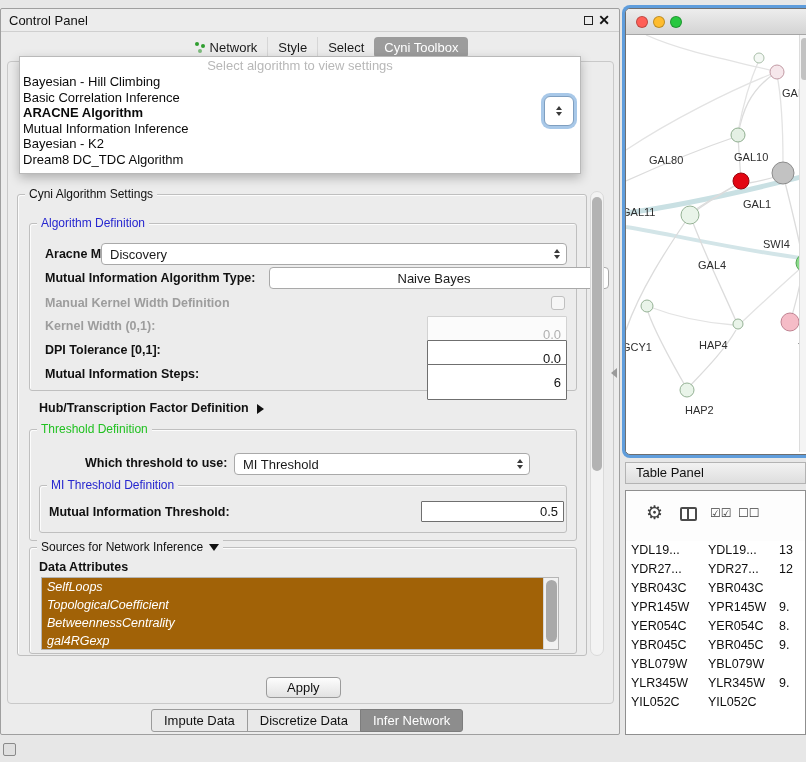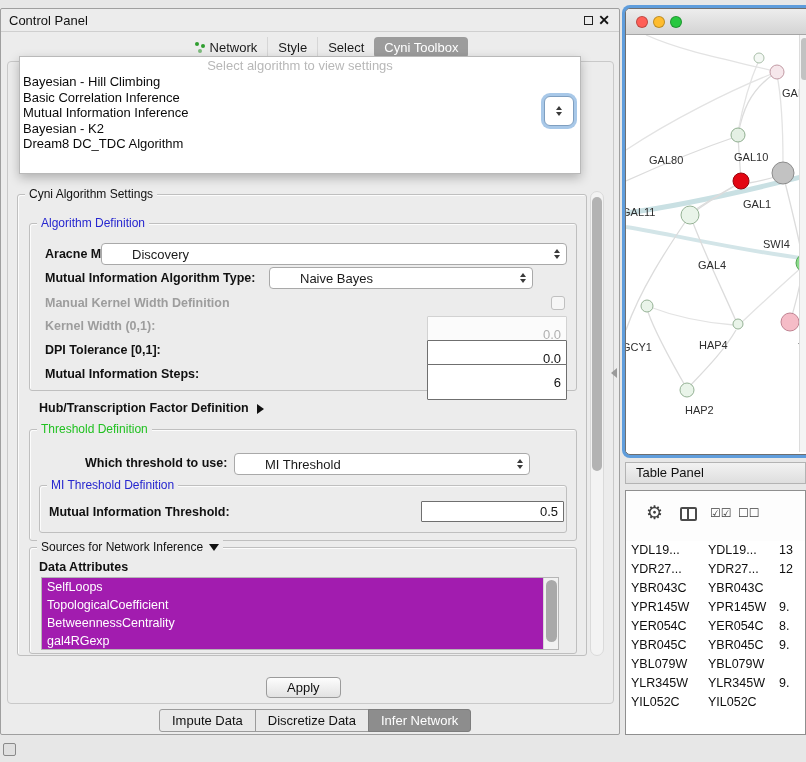--- a/index.html
+++ b/index.html
@@ -22,44 +22,44 @@
 
   
   .grp{position:absolute;border:1px solid #bfbfbf;border-radius:3px;box-shadow:inset 1px 1px 0 rgba(255,255,255,.85);}
   .grp-lbl{position:absolute;background:#ececec;padding:0 4px;font-size:12px;color:#111;z-index:2;white-space:nowrap;}
   .lbl-blue{color:#2626cf;}
   .lbl-green{color:#21c121;}
   .flabel{position:absolute;font-size:12.5px;font-weight:bold;color:#111;white-space:nowrap;}
   .flabel.dim{color:#9d9d9d;}
 
   .combo{position:absolute;height:22px;background:#fff;border:1px solid #a9a9a9;border-radius:4px;display:flex;align-items:center;font-size:13px;}
-  .ctext{flex:1;padding-left:8px;white-space:nowrap;overflow:hidden;margin-left:22px;}
+  .ctext{flex:1;padding-left:8px;white-space:nowrap;overflow:hidden;}
   .carrows{width:18px;display:flex;flex-direction:column;align-items:center;justify-content:center;gap:2px;}
   .carrows i,.frag-arrows i{display:block;width:0;height:0;border-left:3.5px solid transparent;border-right:3.5px solid transparent;}
   .carrows .up,.frag-arrows .up{border-bottom:4px solid #3a3a3a;}
   .carrows .dn,.frag-arrows .dn{border-top:4px solid #3a3a3a;}
 
   .field{position:absolute;height:36px;border:1px solid #6f6f6f;background:#fff;font-size:13px;text-align:right;padding-right:5px;font-family:"Liberation Sans",sans-serif;color:#111;border-radius:1px;}
   .field.dim{border-color:#d2d2d2;color:#b0b0b0;background:#fbfbfb;}
   .checkbox{position:absolute;width:14px;height:14px;border:1px solid #c0c0c0;border-radius:3px;background:#f6f6f6;}
 
   .tri-right{display:inline-block;width:0;height:0;border-top:5px solid transparent;border-bottom:5px solid transparent;border-left:7px solid #111;margin-left:8px;vertical-align:middle;}
   .tri-down{display:inline-block;width:0;height:0;border-left:5px solid transparent;border-right:5px solid transparent;border-top:7px solid #111;margin-left:6px;vertical-align:middle;}
 
   .attr-list{position:absolute;background:#fff;border:1px solid #b5b5b5;overflow:hidden;}
   .attr-item{height:18px;line-height:18px;padding-left:5px;font-size:12.5px;color:#111;}
-  .attr-item.sel{background:#a21caf;color:#fff;}
+  .attr-item.sel{background:#a16207;color:#fff;font-style:italic;}
   .list-scroll{position:absolute;top:0;right:0;width:15px;height:100%;background:#f1f1f1;border-left:1px solid #d5d5d5;}
   .list-scroll .thumb{position:absolute;left:2px;top:2px;width:11px;height:62px;background:#a9a9a9;border-radius:6px;}
 
   .vscroll{position:absolute;left:589px;top:182px;width:14px;height:465px;background:#f3f3f3;border:1px solid #dadada;border-radius:7px;}
   .vscroll .thumb{position:absolute;left:1px;top:5px;width:10px;height:274px;background:#b3b3b3;border-radius:5px;}
 
   .apply-btn{position:absolute;left:265px;top:668px;height:21px;padding:0 20px;background:linear-gradient(#fdfdfd,#e2e2e2);border:1px solid #9b9b9b;border-radius:4px;font-size:13px;font-family:"Liberation Sans",sans-serif;color:#111;}
-  .bottom-tabs{position:absolute;left:158px;top:700px;display:flex;border-radius:9px;}
+  .bottom-tabs{position:absolute;left:150px;top:700px;display:flex;border-radius:9px;}
   .btab{padding:3px 12px;font-size:13px;border:1px solid #9b9b9b;margin-left:-1px;background:#e9e9e9;color:#111;white-space:nowrap;}
   .btab:first-child{border-radius:3px 0 0 3px;margin-left:0;}
   .btab:last-child{border-radius:0 3px 3px 0;}
   .btab.active{background:#8d8d8d;color:#fff;border-color:#7d7d7d;}
 
   
   #algo-popup{position:absolute;left:18px;top:47px;width:562px;height:118px;background:#fff;border:1px solid #b9b9b9;box-shadow:0 4px 10px rgba(0,0,0,.25);z-index:40;padding-top:1px;}
   .algo-ph{height:16px;line-height:16px;text-align:center;color:#b8b8b8;font-size:13px;}
   .algo-item{height:15.5px;line-height:15.5px;padding-left:3px;font-size:13px;color:#0a0a0a;white-space:nowrap;}
   .algo-item.sel{font-weight:bold;}
@@ -127,21 +127,21 @@
   <span class="flabel" style="left:44px;top:238px;">Aracne Mode:</span>
   <div class="combo" style="left:100px;top:234px;width:466px;">
     <span class="ctext">Discovery</span>
     <span class="carrows">
         <i class="up"></i>
         <i class="dn"></i>
       </span>
   </div>
 
   <span class="flabel" style="left:44px;top:262px;">Mutual Information Algorithm Type:</span>
-  <div class="combo" style="left:268px;top:258px;width:264px;">
+  <div class="combo" style="left:268px;top:258px;width:340px;text-align:center;">
     <span class="ctext">Naive Bayes</span>
     <span class="carrows">
         <i class="up"></i>
         <i class="dn"></i>
       </span>
   </div>
 
   <span class="flabel dim" style="left:44px;top:287px;">Manual Kernel Width Definition</span>
   <div class="checkbox" style="left:550px;top:287px;"></div>
 
@@ -198,20 +198,21 @@
       <div class="btab">Impute Data</div>
       <div class="btab">Discretize Data</div>
       <div class="btab active">Infer Network</div>
     </div>
 
   <div id="algo-popup">
     <div class="algo-ph">Select algorithm to view settings</div>
     <div>
         <div class="algo-item">Bayesian - Hill Climbing</div>
         <div class="algo-item">Basic Correlation Inference</div>
+        <div class="algo-item sel">ARACNE Algorithm</div>
         <div class="algo-item">Mutual Information Inference</div>
         <div class="algo-item">Bayesian - K2</div>
         <div class="algo-item">Dream8 DC_TDC Algorithm</div>
       </div>
   </div>
   <div id="combo-fragment" class="frag-arrows">
       <i class="up"></i>
       <i class="dn"></i>
     </div>
 </div>

